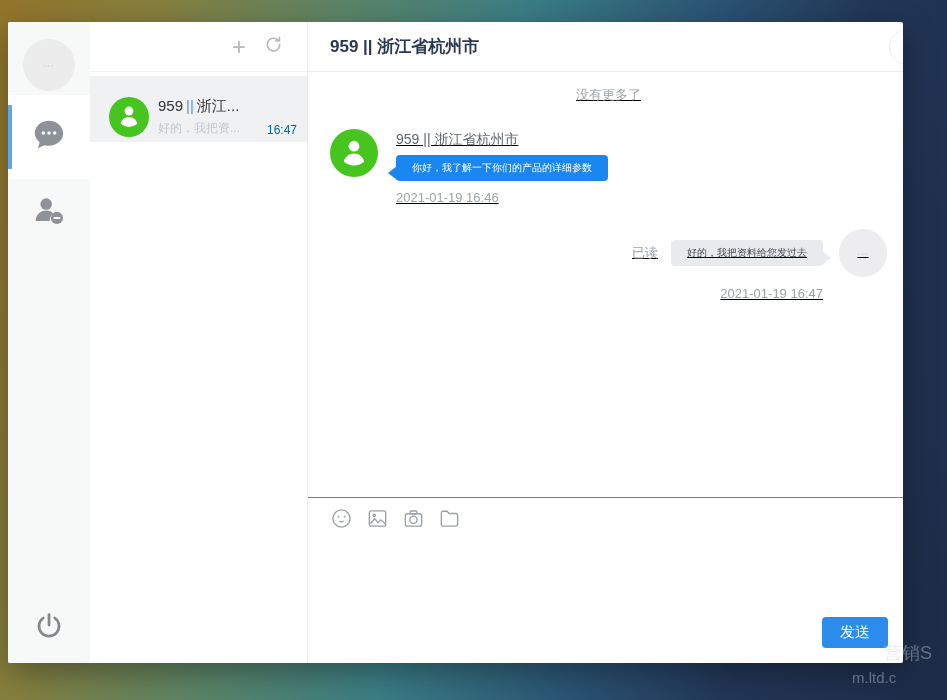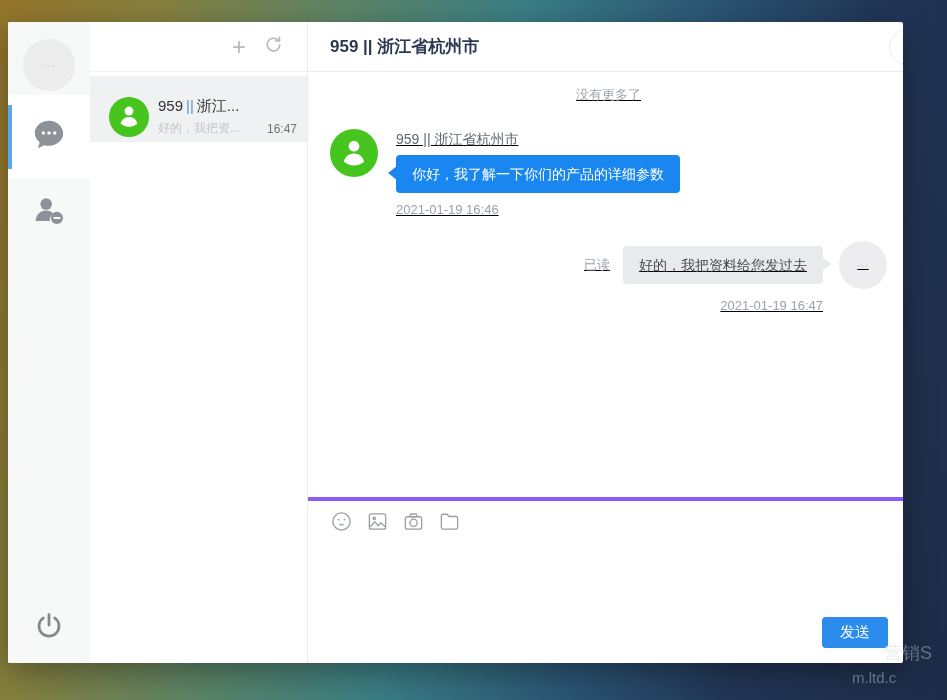--- a/index.html
+++ b/index.html
@@ -43,23 +43,23 @@
   .refresh-btn svg { width:19px; height:19px; }
   .chat-item {
     margin-top:4px; height:66px; background:#f0f1f2; display:flex; align-items:center;
     padding:16px 10px 0 19px; cursor:pointer;
   }
   .chat-item-avatar { width:40px; height:40px; border-radius:50%; background:#45c51d; display:flex; align-items:center; justify-content:center; flex-shrink:0; }
   .chat-item-avatar svg { width:28px; height:28px; }
   .chat-item-body { flex:1; margin-left:9px; min-width:0; }
   .chat-item-title { font-size:15px; color:#333; white-space:nowrap; overflow:hidden; }
   .chat-item-title .sep { color:#5a96d6; padding:0 3px; }
-  .chat-item-sub { display:flex; align-items:center; margin-top:4px; }
+  .chat-item-sub { display:flex; align-items:flex-end; margin-top:4px; }
   .chat-item-preview { flex:1; font-size:12px; color:#c3c6ca; white-space:nowrap; overflow:hidden; }
-  .chat-item-time { font-size:12px; color:#737373; margin-left:19px; }
+  .chat-item-time { font-size:12px; color:#0369a1; margin-left:19px; }
 
   
   .chat-col { flex:1; display:flex; flex-direction:column; position:relative; min-width:0; }
   .chat-header {
     height:50px; border-bottom:1px solid #ececec; display:flex; align-items:center;
     padding-left:22px; position:relative; flex-shrink:0;
   }
   .chat-title { font-size:17px; font-weight:700; color:#2b3852; }
   .collapse-btn {
     position:absolute; right:-22px; top:7px; width:36px; height:36px; border-radius:50%;
@@ -71,22 +71,22 @@
   .no-more { text-align:center; font-size:13px; color:#a0a5ab; }
 
   .msg-group.incoming { display:flex; margin-top:25px; }
   .msg-avatar { width:48px; height:48px; border-radius:50%; flex-shrink:0; display:flex; align-items:center; justify-content:center; }
   .msg-avatar.green { background:#45c51d; }
   .msg-avatar.green svg { width:34px; height:34px; }
   .msg-avatar.gray { background:#ededef; color:#dcdcdc; font-size:8px; letter-spacing:1px; }
   .msg-body { margin-left:18px; }
   .msg-sender { font-size:14px; color:#606770; padding-top:2px; }
   .bubble {
-    position:relative; display:inline-block; margin-top:6px; padding:10px 16px;
-    border-radius:4px; font-size:14px; line-height:18px;
+    position:relative; display:inline-block; margin-top:6px; padding:4px 16px;
+    border-radius:4px; font-size:10px; line-height:18px;
   }
   .bubble.in { background:#1a86f0; color:#fff; }
   .bubble.in::before {
     content:""; position:absolute; left:-8px; top:11px;
     border-top:7px solid transparent; border-bottom:7px solid transparent; border-right:9px solid #1a86f0;
   }
   .bubble.out { background:#e9eaec; color:#444a52; }
   .bubble.out::after {
     content:""; position:absolute; right:-8px; top:11px;
     border-top:7px solid transparent; border-bottom:7px solid transparent; border-left:9px solid #e9eaec;
@@ -94,21 +94,21 @@
   .msg-time { font-size:13px; color:#9aa2ab; margin-top:9px; }
 
   .msg-group.outgoing { margin-top:24px; display:flex; justify-content:flex-end; }
   .out-row { display:flex; align-items:center; justify-content:center; }
   .read-status { font-size:13px; color:#9aa2ab; margin-right:13px; }
   .out-row .bubble { margin-top:0; }
   .out-row .msg-avatar { margin-left:16px; }
   .msg-time.right { text-align:right; margin-right:64px; }
 
   
-  .composer { height:166px; border-top:4px solid #8b5cf6; display:flex; flex-direction:column; flex-shrink:0; }
+  .composer { height:166px; border-top:1px solid #8b5cf6; display:flex; flex-direction:column; flex-shrink:0; }
   .composer-toolbar { display:flex; align-items:center; gap:13px; padding:9px 0 0 22px; color:#9aa0a6; }
   .composer-toolbar .tool { display:flex; cursor:pointer; }
   .composer-toolbar svg { width:23px; height:23px; }
   .composer-input {
     flex:1; border:none; outline:none; resize:none; padding:8px 22px;
     font-family:"Liberation Sans","DejaVu Sans",sans-serif; font-size:14px; background:transparent;
   }
   .composer-actions { display:flex; justify-content:flex-end; padding:0 15px 15px 0; }
   .send-btn {
     background:#2b8ced; color:#fff; border:none; border-radius:4px;

